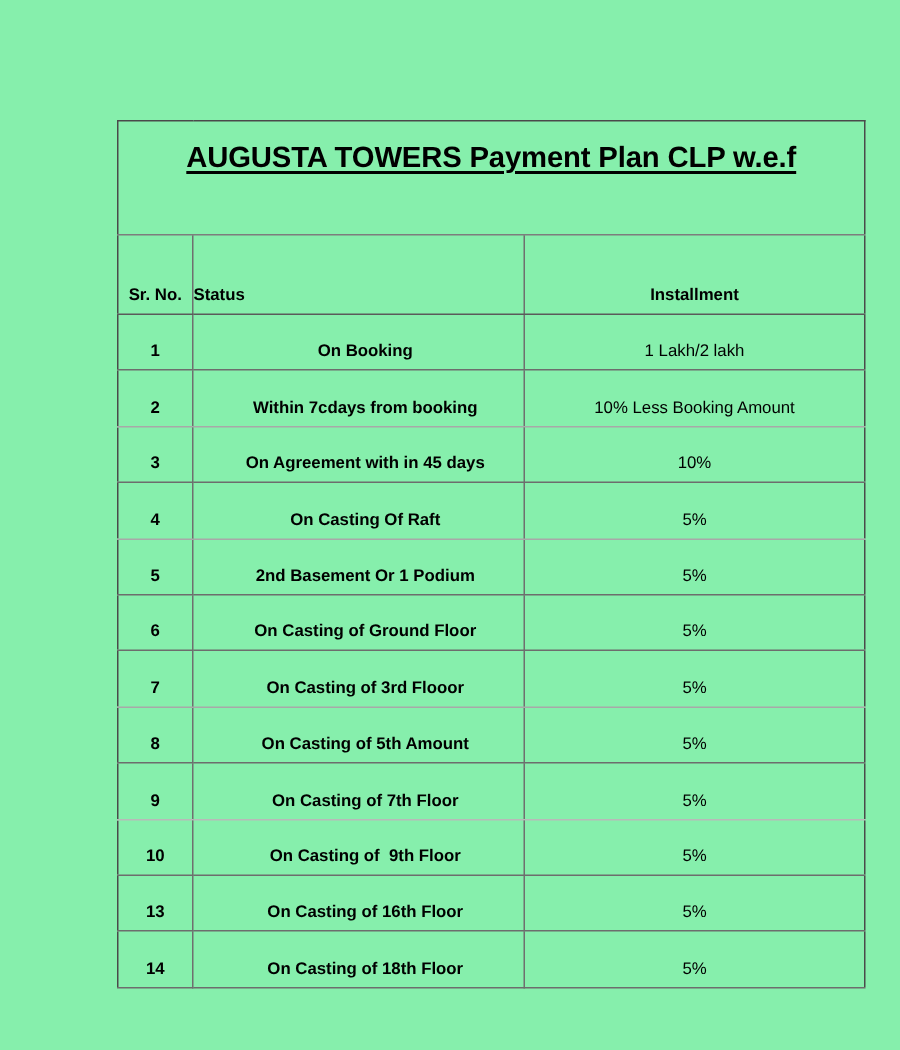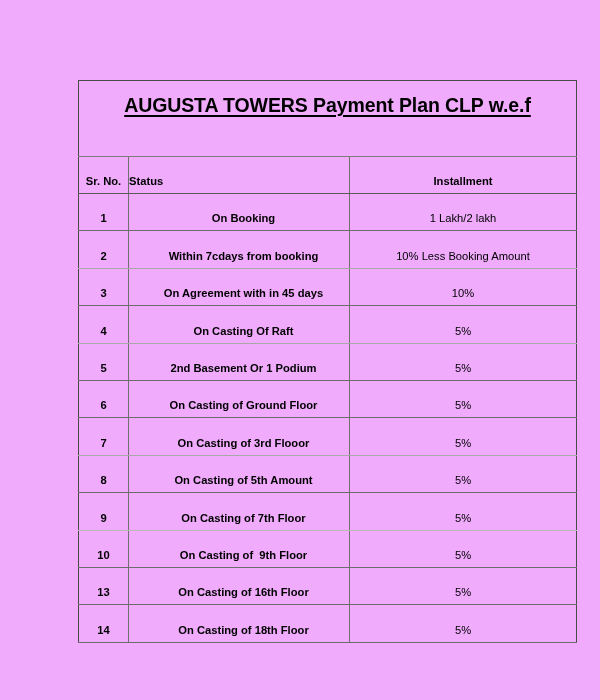--- a/index.html
+++ b/index.html
@@ -13,21 +13,21 @@
     overflow: hidden;
     font-family: "Liberation Sans", sans-serif;
     color: #000000;
     -webkit-font-smoothing: antialiased;
   }
 
   .page {
     position: relative;
     width: 600px;
     height: 700px;
-    background: #f0abfc;
+    background: #86efac;
   }
 
   
   .doc-table {
     position: absolute;
     left: 78px;
     top: 80px;
     width: 498px;               
     border-collapse: collapse;
     table-layout: fixed;
@@ -63,21 +63,21 @@
     text-decoration: underline;
     text-underline-offset: 3px;
     text-decoration-thickness: 1.6px;
     white-space: nowrap;
   }
 
   
   .hdr td {
     height: 30px;
     vertical-align: bottom;
-    padding: 0 0 6px 0;
+    padding: 16px 0 6px 0;
     font-size: 11.2px;
     font-weight: bold;
     border-bottom: 1.1px solid #5a5a5a;
   }
   .hdr td.sr     { text-align: center; border-right: 1.2px solid #6f6f6f; }
   .hdr td.status { text-align: left; border-right: 1.2px solid #6f6f6f; }
   .hdr td.inst   { text-align: center; }
 
   
   .doc-table tbody.body-rows td {

